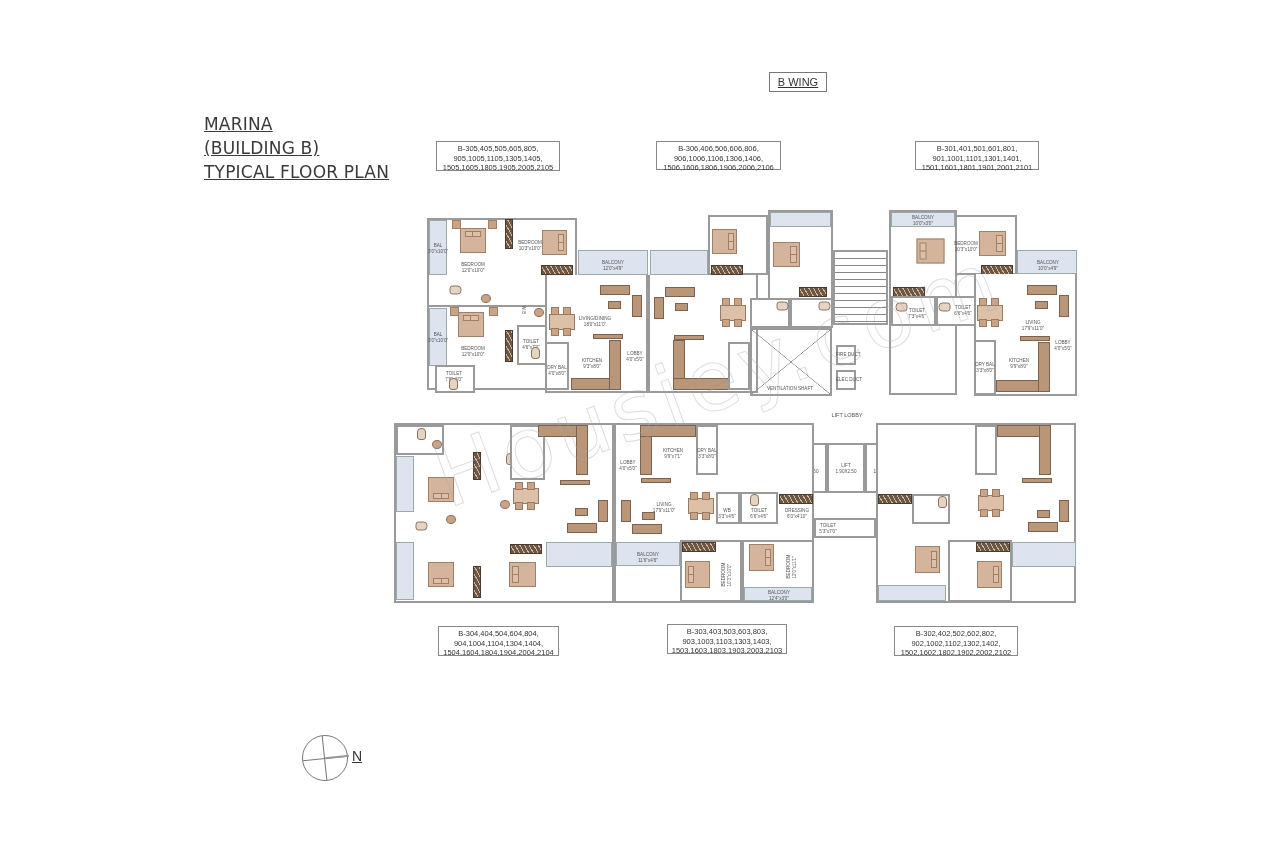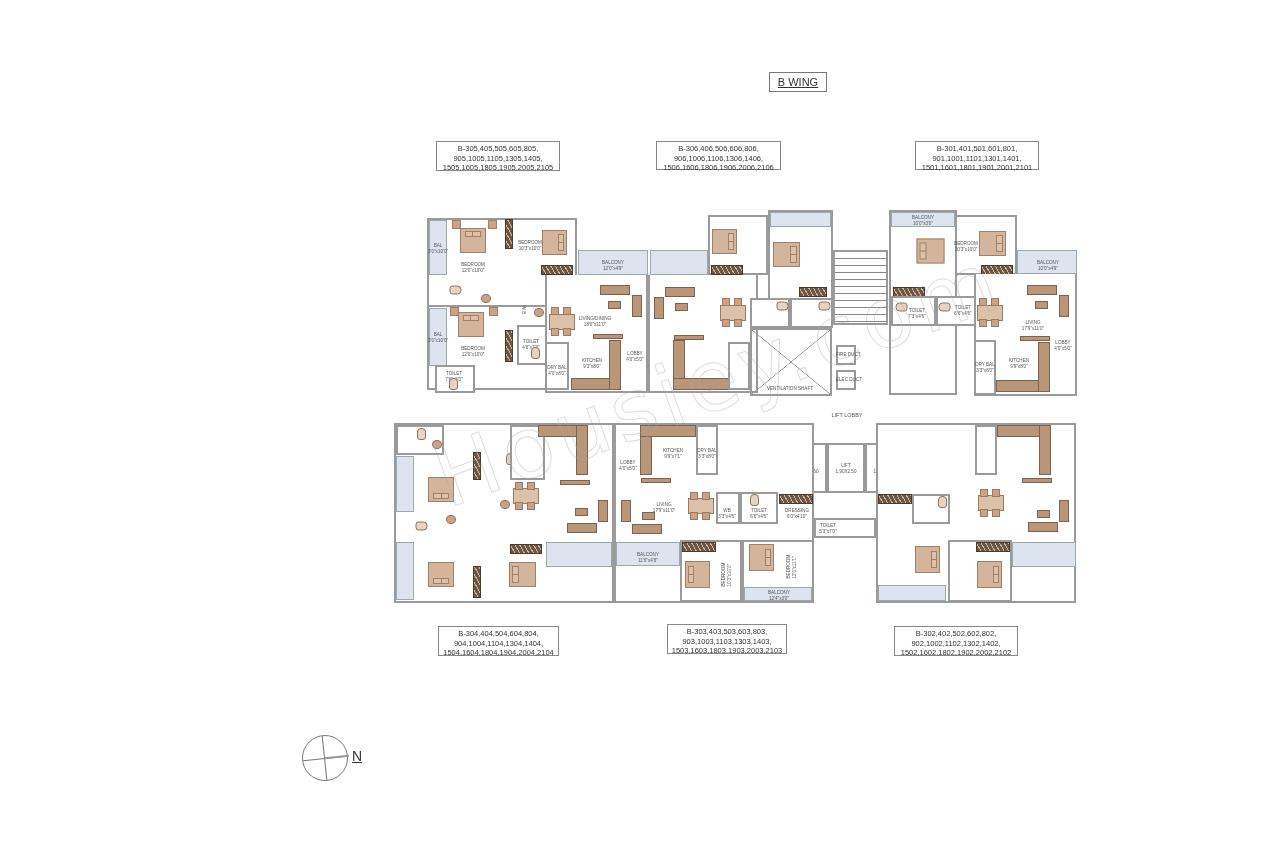--- a/index.html
+++ b/index.html
@@ -35,20 +35,23 @@
   .compass { left: 302px; top: 735px; width: 44px; height: 44px; border: 1px solid #777; border-radius: 50%; }
   .compass .v { position:absolute; left: 21px; top: 0; width: 1px; height: 44px; background:#777; transform: rotate(-6deg); }
   .compass .h { position:absolute; left: 0; top: 22px; width: 44px; height: 1px; background:#777; transform: rotate(-6deg); }
   .compass .arrow { position:absolute; left: 22px; top: 20px; width: 24px; height: 2px; background:#999; transform: rotate(-6deg); }
   .north { left: 352px; top: 748px; font-size: 14px; color: #333; }
 </style>
 </head>
 <body>
 
 <div class="abs title">
+  <div>MARINA</div>
+  <div>(BUILDING B)</div>
+  <div>TYPICAL FLOOR PLAN</div>
 </div>
 
 <div class="abs wing">B WING</div>
 
 <div class="unitbox" style="left:436px;top:141px;width:124px;height:30px;text-align:center;">
   <div>B-305,405,505,605,805,</div>
   <div>905,1005,1105,1305,1405,</div>
   <div>1505,1605,1805,1905,2005,2105</div>
 </div>
 <div class="unitbox" style="left:656px;top:141px;width:125px;height:29px;">

